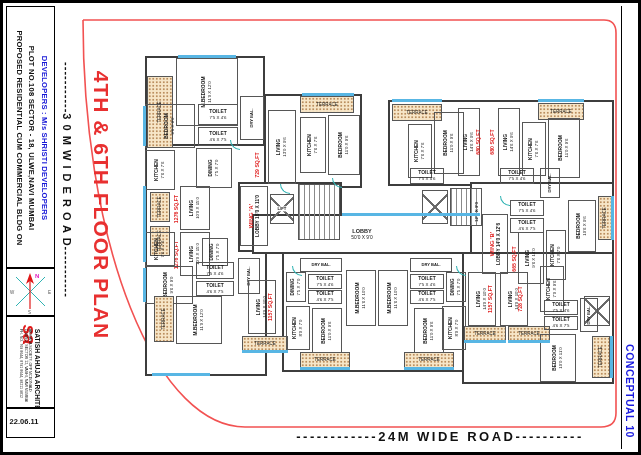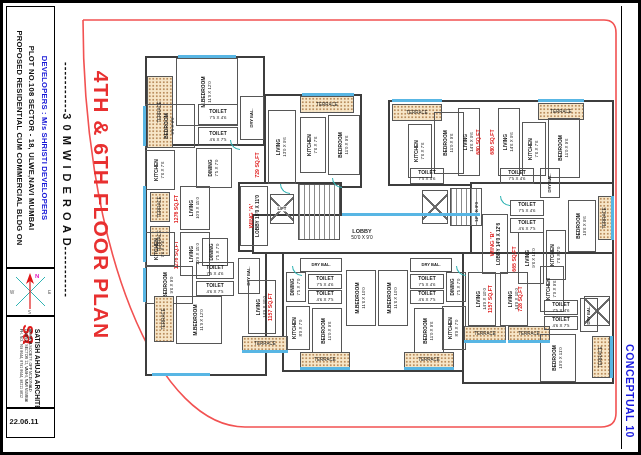--- a/index.html
+++ b/index.html
@@ -585,18 +585,19 @@
     <div class="al">ABHIANA SOCIETY, OPP MCDONALD</div>
     <div class="al">C-WING, SECTOR 12, VASHI, NAVI MUMBAI</div>
     <div class="al">PH. NO- 769 8644, 8791 8644, 98211 9812</div>
   </div>
 
   <div class="sbox" style="left:6px;top:408px;width:49px;height:30px;"></div>
   <div class="date" style="position:absolute;left:6px;top:417px;width:36px;text-align:center;">22.06.11</div>
 
   <div class="vtext road" style="left:67px;top:180px;font-size:11px;letter-spacing:1px;">-----------3 0 M  W I D E  R O A D-----------</div>
   <div class="vtext title-red" style="left:101px;top:205px;">4TH &amp; 6TH FLOOR PLAN</div>
+  <div class="road" style="position:absolute;left:290px;top:429px;width:300px;text-align:center;font-size:13px;letter-spacing:2.5px;">------------24M WIDE ROAD----------</div>
 
   <div style="position:absolute;left:621px;top:6px;width:1px;height:443px;background:#000;"></div>
   <div class="vtext watermark" style="left:630px;top:391px;">CONCEPTUAL 10</div>
 
   <div class="frame"></div>
 </div>
 
 </body></html>

